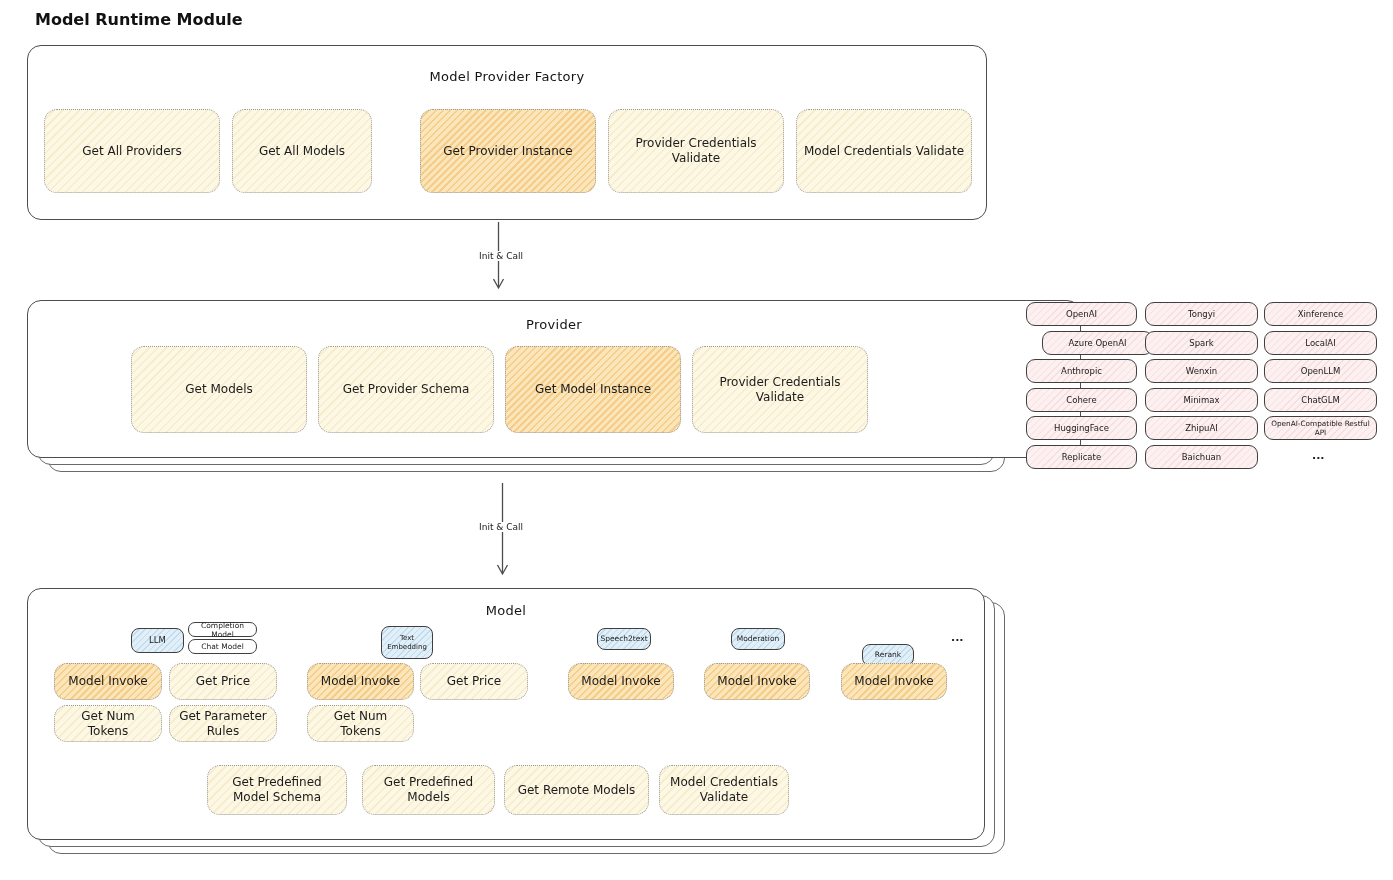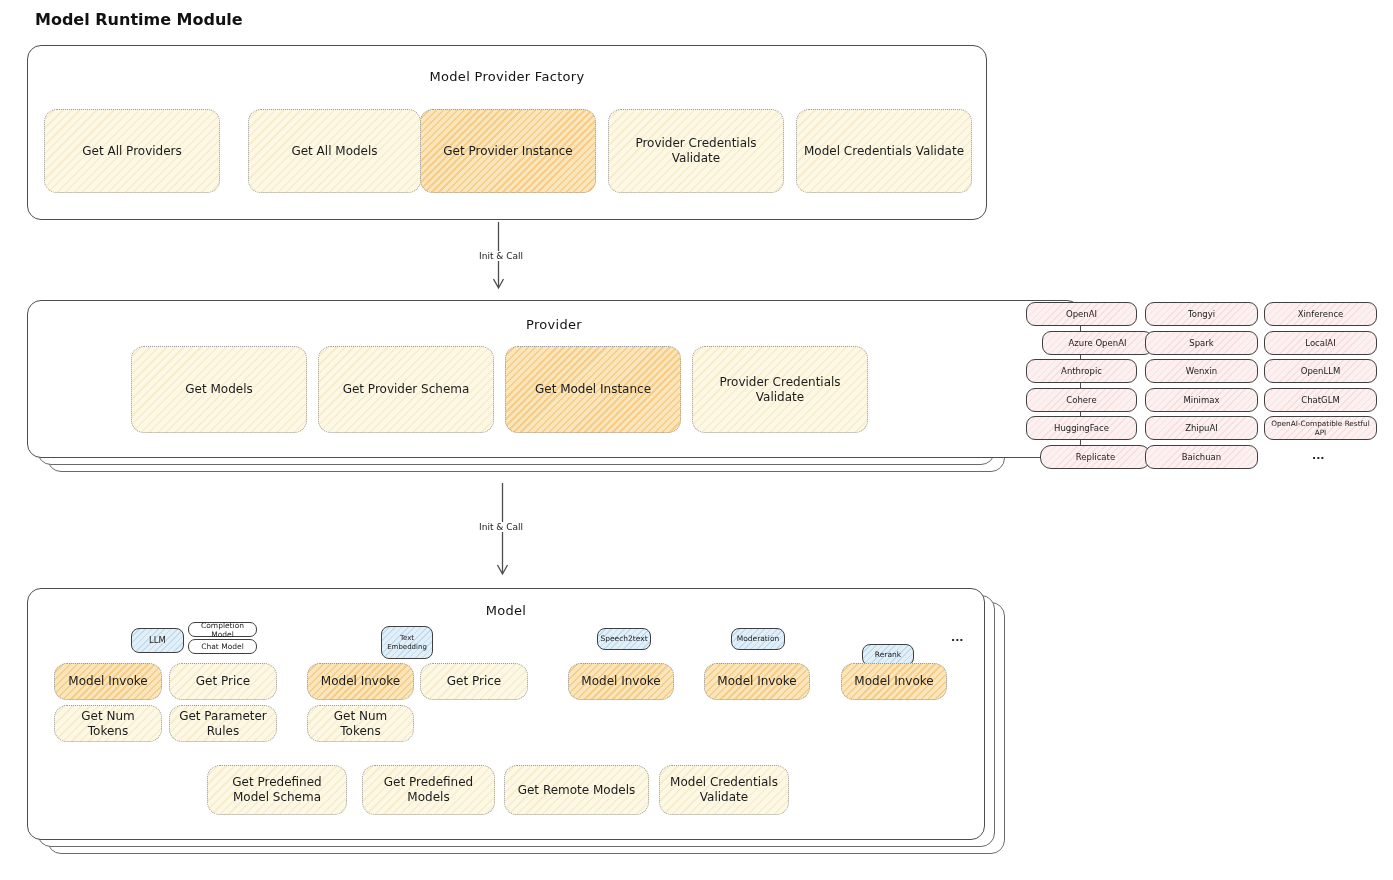--- a/index.html
+++ b/index.html
@@ -70,21 +70,21 @@
 </head>
 <body>
 
 <div id="canvas">
 
   <div id="page-title">Model Runtime Module</div>
 
   <div class="box" style="left:27px;top:45px;width:960px;height:175px;">
     <div class="sec-title" style="top:23px;">Model Provider Factory</div>
     <div class="btn" style="left:16px;top:63px;width:176px;height:84px;">Get All Providers</div>
-    <div class="btn" style="left:220px;top:63px;width:173px;height:84px;">Get All Models</div>
+    <div class="btn" style="left:204px;top:63px;width:140px;height:84px;">Get All Models</div>
     <div class="btn hl" style="left:392px;top:63px;width:176px;height:84px;">Get Provider Instance</div>
     <div class="btn" style="left:580px;top:63px;width:176px;height:84px;">Provider Credentials Validate</div>
     <div class="btn" style="left:768px;top:63px;width:176px;height:84px;">Model Credentials Validate</div>
   </div>
 
   <svg class="abs" style="left:493px;top:222px;" width="12" height="74">
     <line x1="5.5" y1="0" x2="5.5" y2="65" stroke="#4d4d4d" stroke-width="1.3"></line>
     <path d="M0.5 57 L5.5 66 L10.5 57" fill="none" stroke="#4d4d4d" stroke-width="1.3"></path>
   </svg>
   <div class="arrow-label" style="left:462px;top:251px;width:72px;">Init &amp; Call</div>
@@ -98,21 +98,21 @@
     <div class="btn hl" style="left:477px;top:45px;width:176px;height:87px;">Get Model Instance</div>
     <div class="btn" style="left:664px;top:45px;width:176px;height:87px;">Provider Credentials Validate</div>
   </div>
 
   <div class="abs" style="left:1026px;top:302px;width:352px;height:170px;">
     <div class="pbox" style="left:0px;top:0px;width:111px;height:24px;">OpenAI</div>
     <div class="pbox" style="left:16px;top:29px;width:111px;height:24px;">Azure OpenAI</div>
     <div class="pbox" style="left:0px;top:57px;width:111px;height:24px;">Anthropic</div>
     <div class="pbox" style="left:0px;top:86px;width:111px;height:24px;">Cohere</div>
     <div class="pbox" style="left:0px;top:114px;width:111px;height:24px;">HuggingFace</div>
-    <div class="pbox" style="left:14px;top:143px;width:111px;height:24px;border-radius:11px;">Replicate</div>
+    <div class="pbox" style="left:0px;top:143px;width:111px;height:24px;">Replicate</div>
 
     <div class="pbox" style="left:119px;top:0px;width:113px;height:24px;">Tongyi</div>
     <div class="pbox" style="left:119px;top:29px;width:113px;height:24px;">Spark</div>
     <div class="pbox" style="left:119px;top:57px;width:113px;height:24px;">Wenxin</div>
     <div class="pbox" style="left:119px;top:86px;width:113px;height:24px;">Minimax</div>
     <div class="pbox" style="left:119px;top:114px;width:113px;height:24px;">ZhipuAI</div>
     <div class="pbox" style="left:119px;top:143px;width:113px;height:24px;">Baichuan</div>
 
     <div class="pbox" style="left:238px;top:0px;width:113px;height:24px;">Xinference</div>
     <div class="pbox" style="left:238px;top:29px;width:113px;height:24px;">LocalAI</div>

